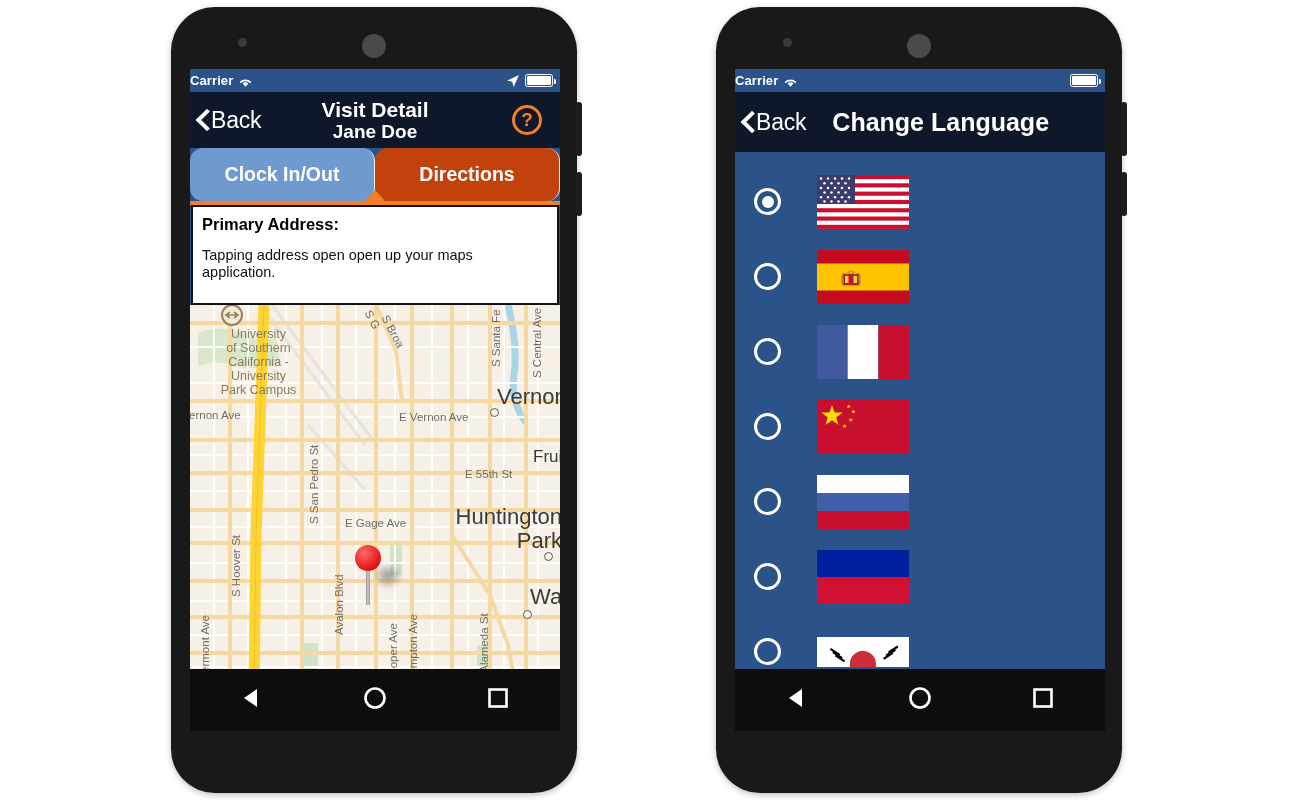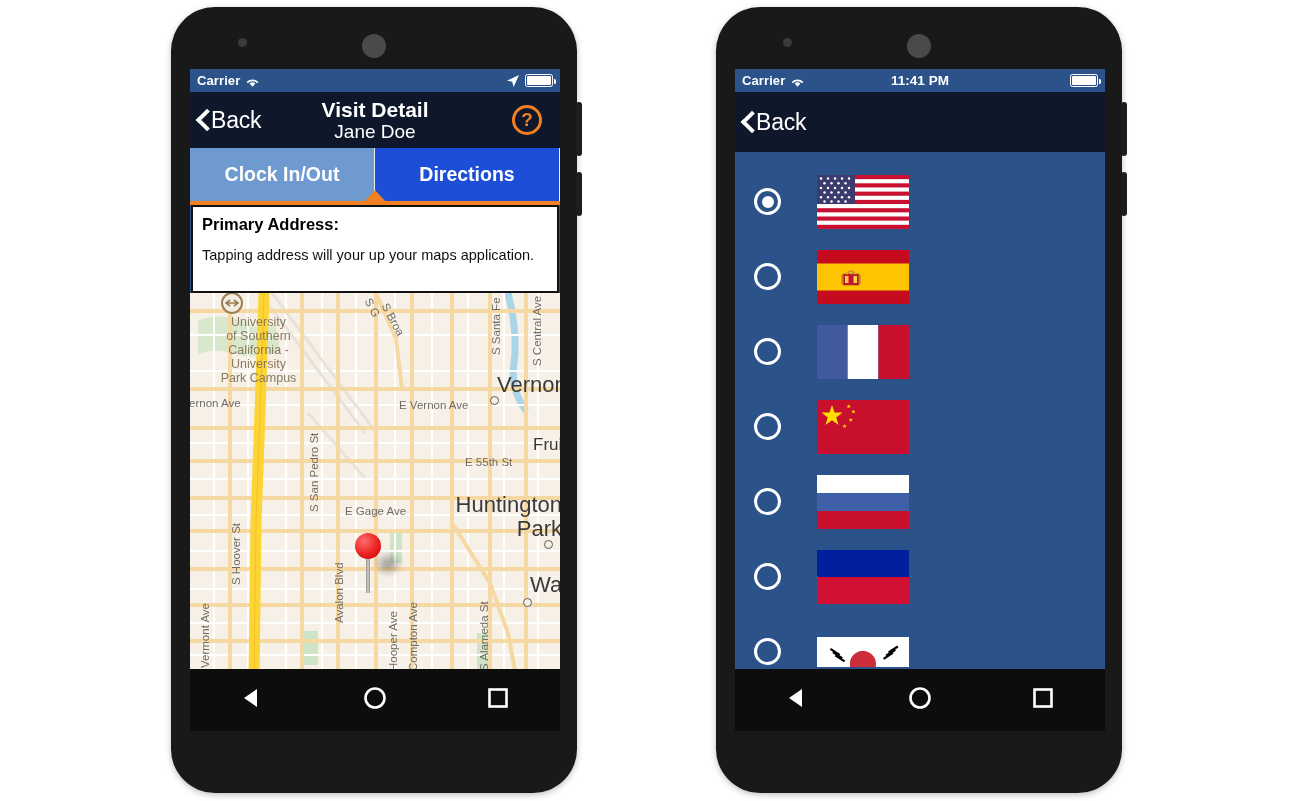--- a/index.html
+++ b/index.html
@@ -49,21 +49,21 @@
     overflow:hidden;
   }
 
   
   .statusbar{
     height:23px;background:#2b5289;color:#ffffff;
     display:flex;align-items:center;
     font-size:13px;font-weight:bold;
     position:relative;
   }
-  .sb-carrier{margin-left:7px;letter-spacing:.1px;}
+  .sb-carrier{letter-spacing:.1px;}
   .wifi{display:inline-block;margin-left:5px;position:relative;width:15px;height:12px;}
   .wifi svg{position:absolute;top:1px;left:0;}
   .sb-time{position:absolute;left:0;right:0;text-align:center;font-size:13.5px;}
   .sb-right{margin-left:auto;margin-right:7px;display:flex;align-items:center;gap:5px;}
   .loc-arrow{display:inline-block;width:14px;height:14px;}
   .battery{
     width:28px;height:13px;border:1.6px solid #fff;border-radius:2.5px;
     position:relative;box-sizing:border-box;padding:1.2px;
   }
   .battery i{display:block;width:100%;height:100%;background:#fff;border-radius:1px;}
@@ -89,53 +89,54 @@
   .chev:before{
     content:"";position:absolute;left:3px;top:3px;
     width:12px;height:12px;border-left:4.5px solid #fff;border-bottom:4.5px solid #fff;
     transform:rotate(45deg);
   }
   .back-label{font-size:23px;font-weight:400;letter-spacing:-.2px;}
   .nav-title-wrap{
     position:absolute;left:0;right:0;text-align:center;pointer-events:none;
   }
   .nav-title{font-size:21px;font-weight:bold;line-height:22px;}
-  .nav-sub{font-size:19px;font-weight:normal;line-height:21px;}
+  .nav-sub{font-size:19px;font-weight:bold;line-height:21px;}
   .nav-title-lg{font-size:25px;font-weight:bold;}
   .help-btn{
     position:absolute;right:18px;top:50%;transform:translateY(-50%);
     width:30px;height:30px;border-radius:50%;
     border:3px solid #f08022;
     display:flex;align-items:center;justify-content:center;
     color:#f08022;font-size:19px;font-weight:bold;
     box-sizing:border-box;cursor:pointer;
   }
 
   
   .tabs{display:flex;height:53px;position:relative;}
   .tab{
     flex:1;display:flex;align-items:center;justify-content:center;
     color:#fff;font-size:19.5px;font-weight:bold;cursor:pointer;
     background:#6f9ad0;border-right:1px solid #e9eef5;
     box-sizing:border-box;
+    border-radius:13px;
   }
   .tab:last-child{border-right:none;}
-  .tab.active{background:#1d4ed8;justify-content:center;}
+  .tab.active{background:#c2410c;justify-content:center;}
   .tab-arrow{
     position:absolute;bottom:-1px;width:0;height:0;
     border-left:11px solid transparent;border-right:11px solid transparent;
     border-bottom:12px solid #f08022;
   }
   .orange-strip{height:4px;background:#f08022;}
 
   
   .addr-card{
     background:#ffffff;border:2px solid #111;
     margin:0 1px;padding:7px 9px 10px 9px;
-    box-sizing:border-box;height:88px;
+    box-sizing:border-box;height:100px;
   }
   .addr-title{font-size:16.5px;font-weight:bold;color:#000;line-height:20px;}
   .addr-link{font-size:15px;color:#2323d8;margin-top:5px;line-height:18px;cursor:pointer;}
   .addr-hint{font-size:14.5px;color:#111;margin-top:13px;line-height:17px;}
 
   
   .map{
     position:relative;width:100%;height:383px;
     background:#f6f0e7;overflow:hidden;
   }
@@ -249,21 +250,21 @@
       </div>
       <div class="tab active">
         <span>Directions</span>
       </div>
       <div class="tab-arrow" style="left:174px"></div>
     </div>
     <div class="orange-strip"></div>
 
     <div class="addr-card">
       <div class="addr-title">Primary Address:</div>
-      <div class="addr-hint">Tapping address will your up your maps application.</div>
+      <div class="addr-hint">Tapping address open open up your maps application.</div>
     </div>
 
     <div class="map">
       <svg width="370" height="383" viewBox="0 0 370 383">
         <rect x="0" y="0" width="370" height="383" fill="#f6f0e7"></rect>
 
         <path d="M8 28 q22 -10 48 2 q16 8 30 2 l4 26 q-24 10 -48 2 q-20 -6 -34 2 Z" fill="#d9e8cd"></path>
         <rect x="200" y="240" width="12" height="30" fill="#cfe4c6"></rect>
         <rect x="110" y="338" width="18" height="34" fill="#cfe4c6"></rect>
         <rect x="287" y="340" width="12" height="38" fill="#cfe4c6"></rect>
@@ -393,33 +394,33 @@
   <div class="screen">
 
     <div class="statusbar">
       <span class="sb-carrier">Carrier</span>
       <span class="wifi">
         <svg width="15" height="12" viewBox="0 0 15 12">
           <path d="M7.5 10.8 L4.6 7.6 a4.3 4.3 0 0 1 5.8 0 Z" fill="#fff"></path>
           <path d="M7.5 5.2 a6.6 6.6 0 0 0-4.7 2 L1.6 6 a8.4 8.4 0 0 1 11.8 0 l-1.2 1.2 a6.6 6.6 0 0 0-4.7-2Z" fill="#fff"></path>
         </svg>
       </span>
-      <span class="sb-time">11:41 PM</span>
       <span class="sb-right">
         <span class="battery">
             <i></i>
           </span>
       </span>
     </div>
 
     <div class="navbar short">
       <div class="back-btn">
         <span class="chev"></span>
         <span class="back-label">Back</span>
       </div>
+      <div class="nav-title-lg" style="margin-left:26px;">Change Language</div>
     </div>
 
     <div class="lang-list">
 
       <div class="lang-row">
         <span class="radio on">
             <i></i>
           </span>
         <span class="flag">
           <svg width="92" height="54" viewBox="0 0 92 54">

